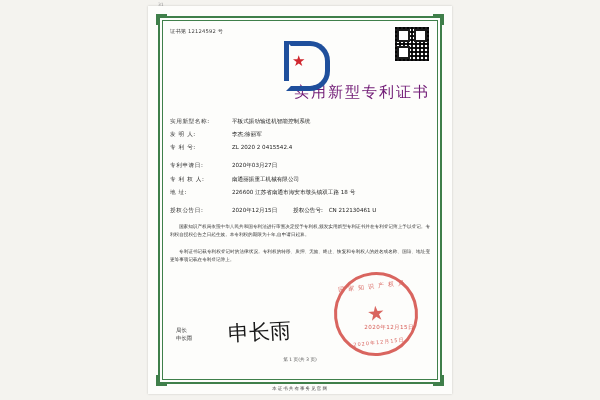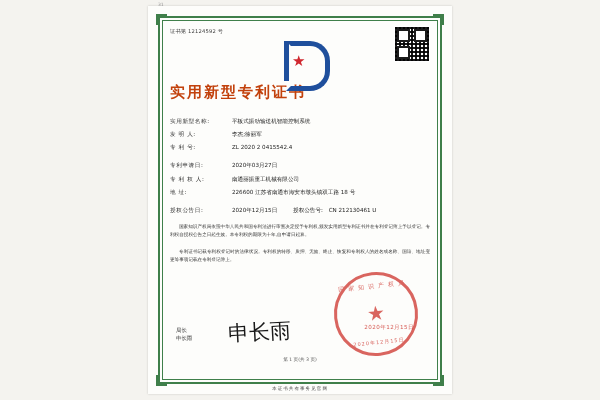--- a/index.html
+++ b/index.html
@@ -138,26 +138,26 @@
   }
   .emblem .star {
     position: absolute;
     left: 14px;
     top: 13px;
     color: #d0282f;
     font-size: 15px;
     line-height: 15px;
   }
   .title {
-    text-align: left;
+    text-align: right;
     font-family: "DejaVu Serif", "Liberation Serif", serif;
-    font-weight: bold;
+    font-weight: normal;
     font-size: 15px;
     letter-spacing: 2px;
-    color: #c2410c;
+    color: #701a75;
     margin-top: -2px;
   }
   .fields {
     margin-top: 16px;
     font-size: 5.6px;
     color: #2e2e2e;
     line-height: 1.1;
   }
   .field-row {
     display: flex;

